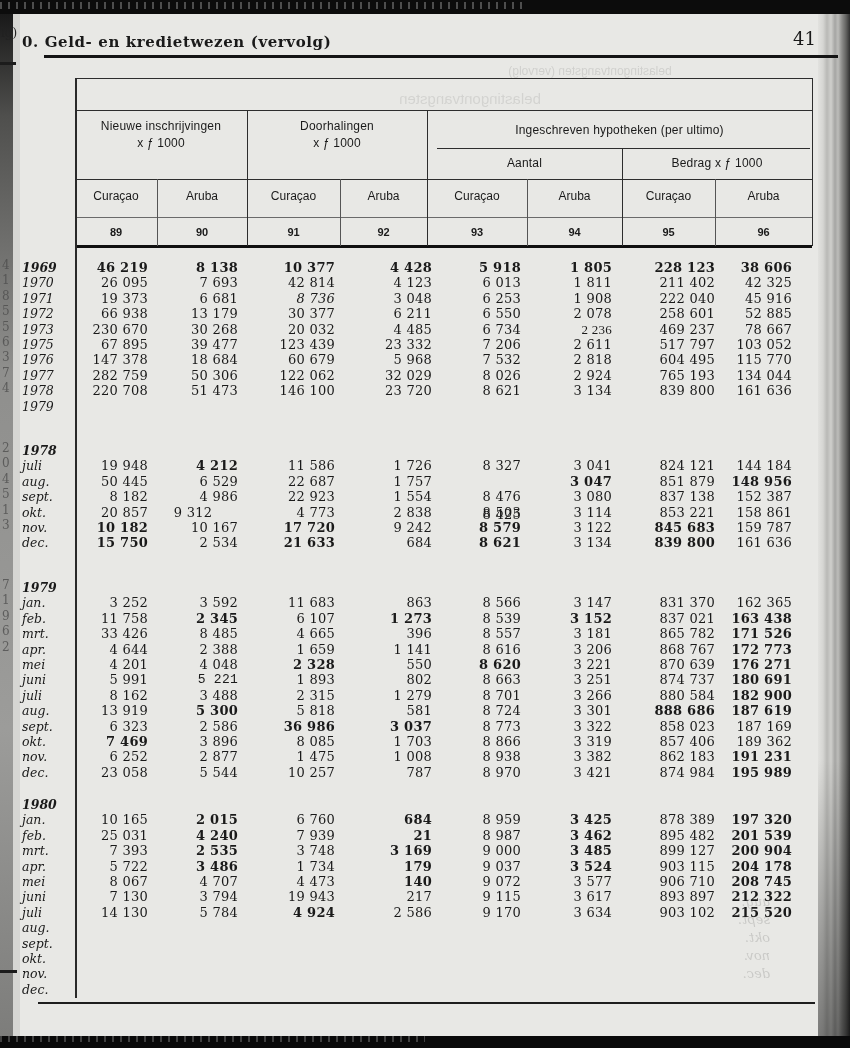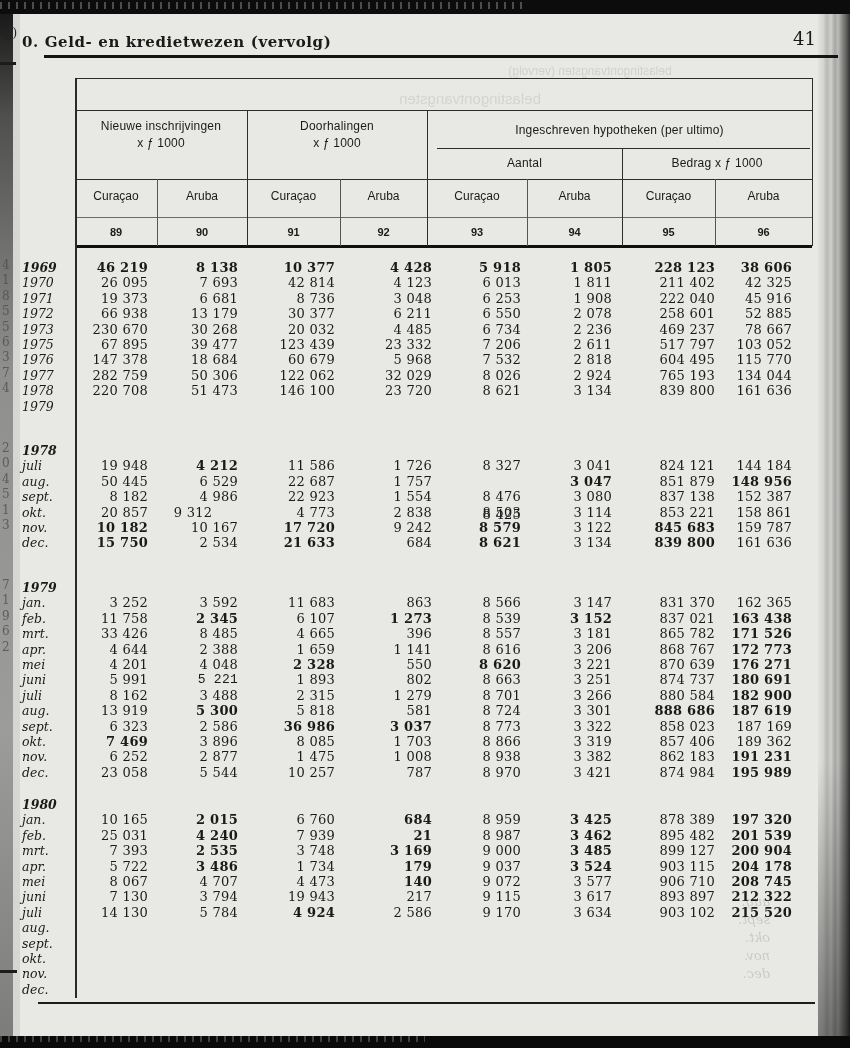--- a/index.html
+++ b/index.html
@@ -150,21 +150,21 @@
           <span class="cell" style="width: 97px;">4 123</span>
           <span class="cell" style="width: 89px;">6 013</span>
           <span class="cell" style="width: 91px;">1 811</span>
           <span class="cell" style="width: 103px;">211 402</span>
           <span class="cell" style="width: 77px;">42 325</span>
         </div>
         <div class="t-row">
           <span class="lbl">1971</span>
           <span class="cell" style="width: 73px;">19 373</span>
           <span class="cell" style="width: 90px;">6 681</span>
-          <span class="cell" style="width: 97px;">8 736</span>
+          <span class="cell" style="width: 97px; font-style: italic;">8 736</span>
           <span class="cell" style="width: 97px;">3 048</span>
           <span class="cell" style="width: 89px;">6 253</span>
           <span class="cell" style="width: 91px;">1 908</span>
           <span class="cell" style="width: 103px;">222 040</span>
           <span class="cell" style="width: 77px;">45 916</span>
         </div>
         <div class="t-row">
           <span class="lbl">1972</span>
           <span class="cell" style="width: 73px;">66 938</span>
           <span class="cell" style="width: 90px;">13 179</span>
@@ -175,21 +175,21 @@
           <span class="cell" style="width: 103px;">258 601</span>
           <span class="cell" style="width: 77px;">52 885</span>
         </div>
         <div class="t-row">
           <span class="lbl">1973</span>
           <span class="cell" style="width: 73px;">230 670</span>
           <span class="cell" style="width: 90px;">30 268</span>
           <span class="cell" style="width: 97px;">20 032</span>
           <span class="cell" style="width: 97px;">4 485</span>
           <span class="cell" style="width: 89px;">6 734</span>
-          <span class="cell" style="width: 91px;">2 236</span>
+          <span class="cell" style="width: 91px; font-family: Liberation Serif, serif;">2 236</span>
           <span class="cell" style="width: 103px;">469 237</span>
           <span class="cell" style="width: 77px;">78 667</span>
         </div>
         <div class="t-row">
           <span class="lbl">1975</span>
           <span class="cell" style="width: 73px;">67 895</span>
           <span class="cell" style="width: 90px;">39 477</span>
           <span class="cell" style="width: 97px;">123 439</span>
           <span class="cell" style="width: 97px;">23 332</span>
           <span class="cell" style="width: 89px;">7 206</span>

